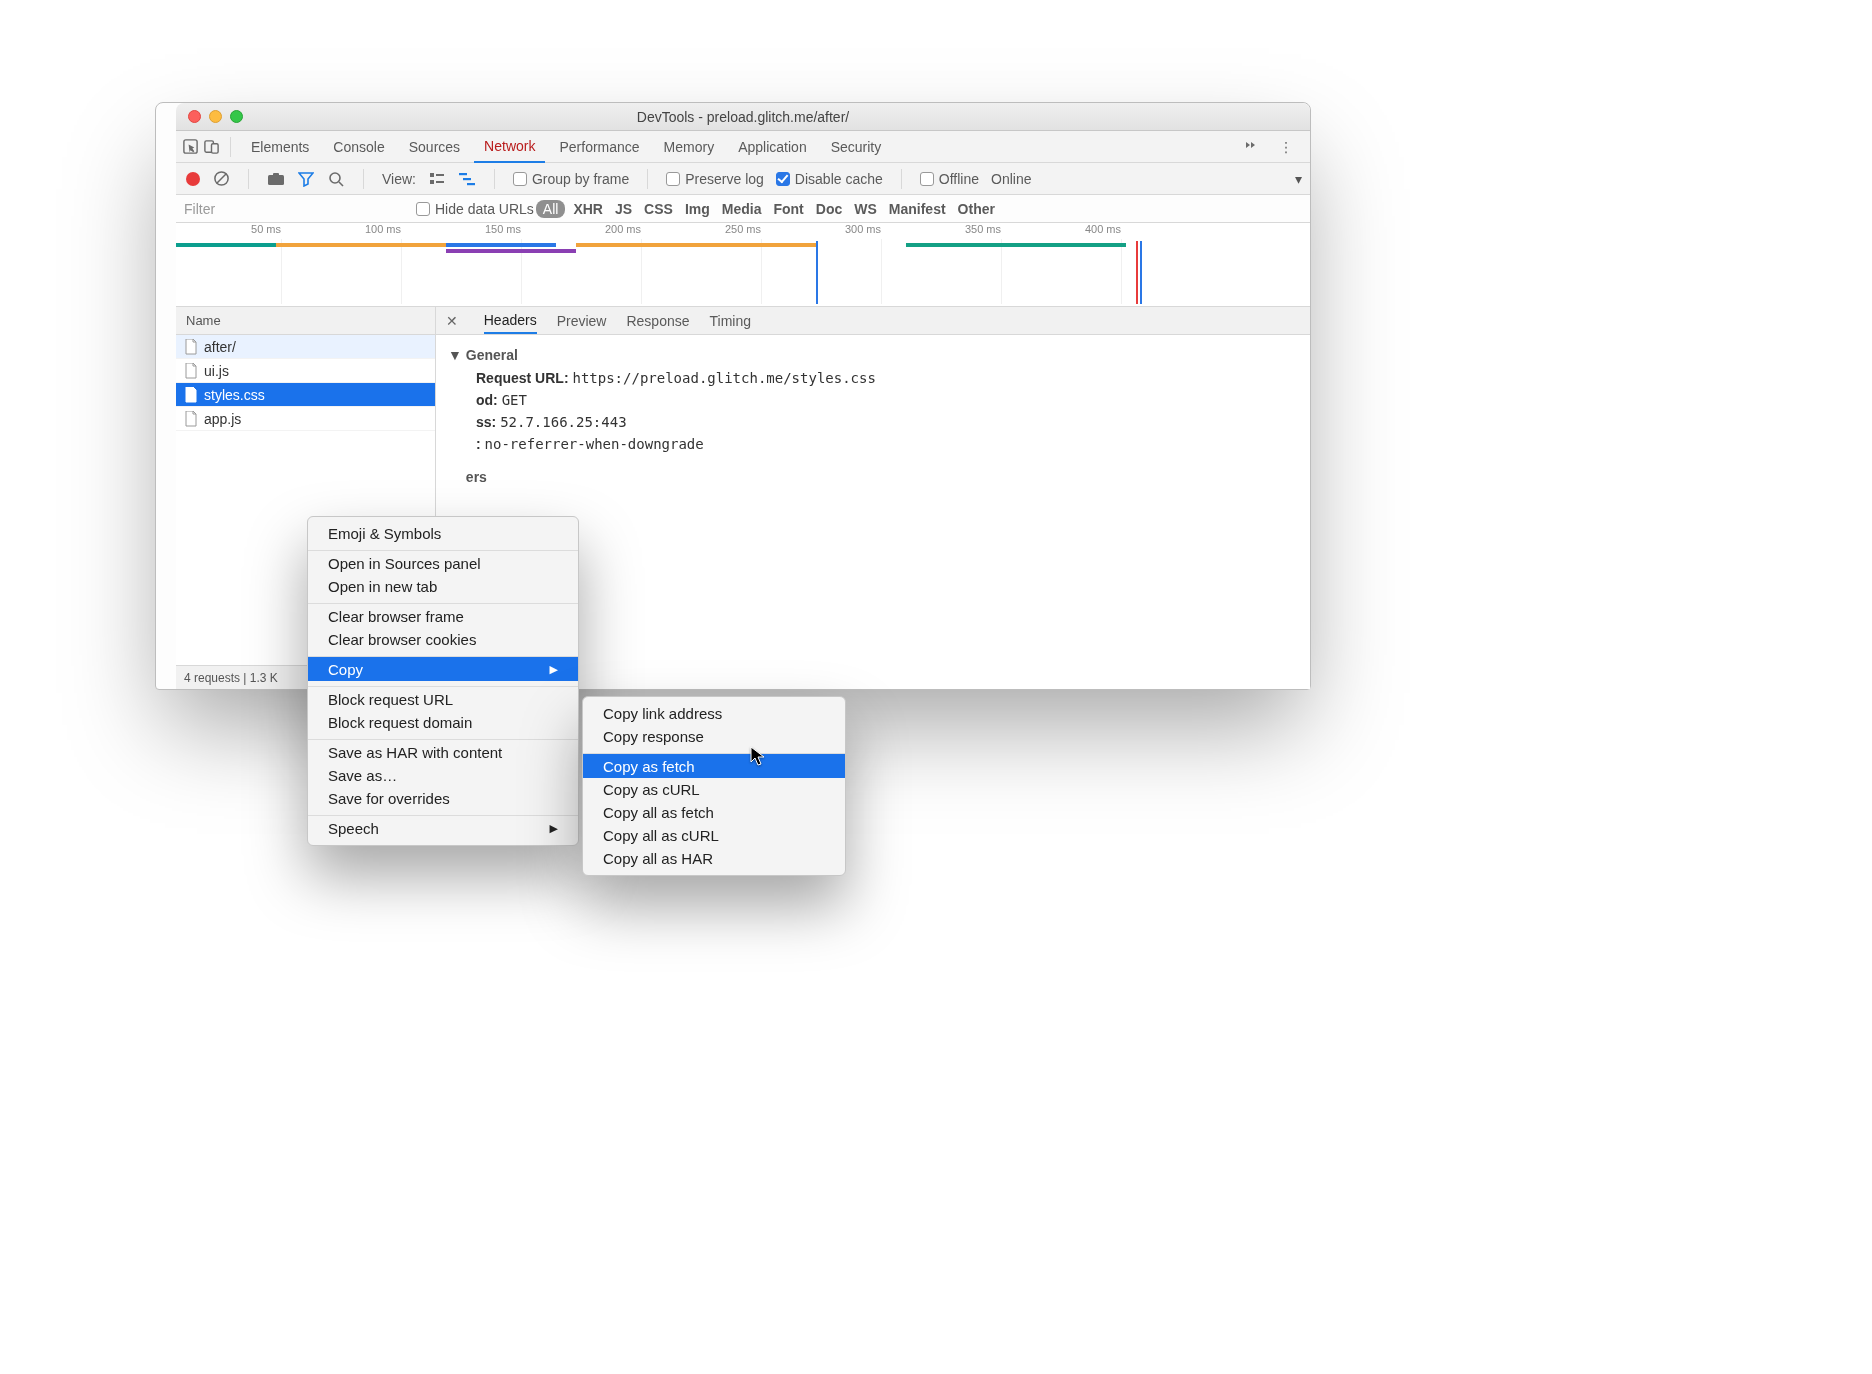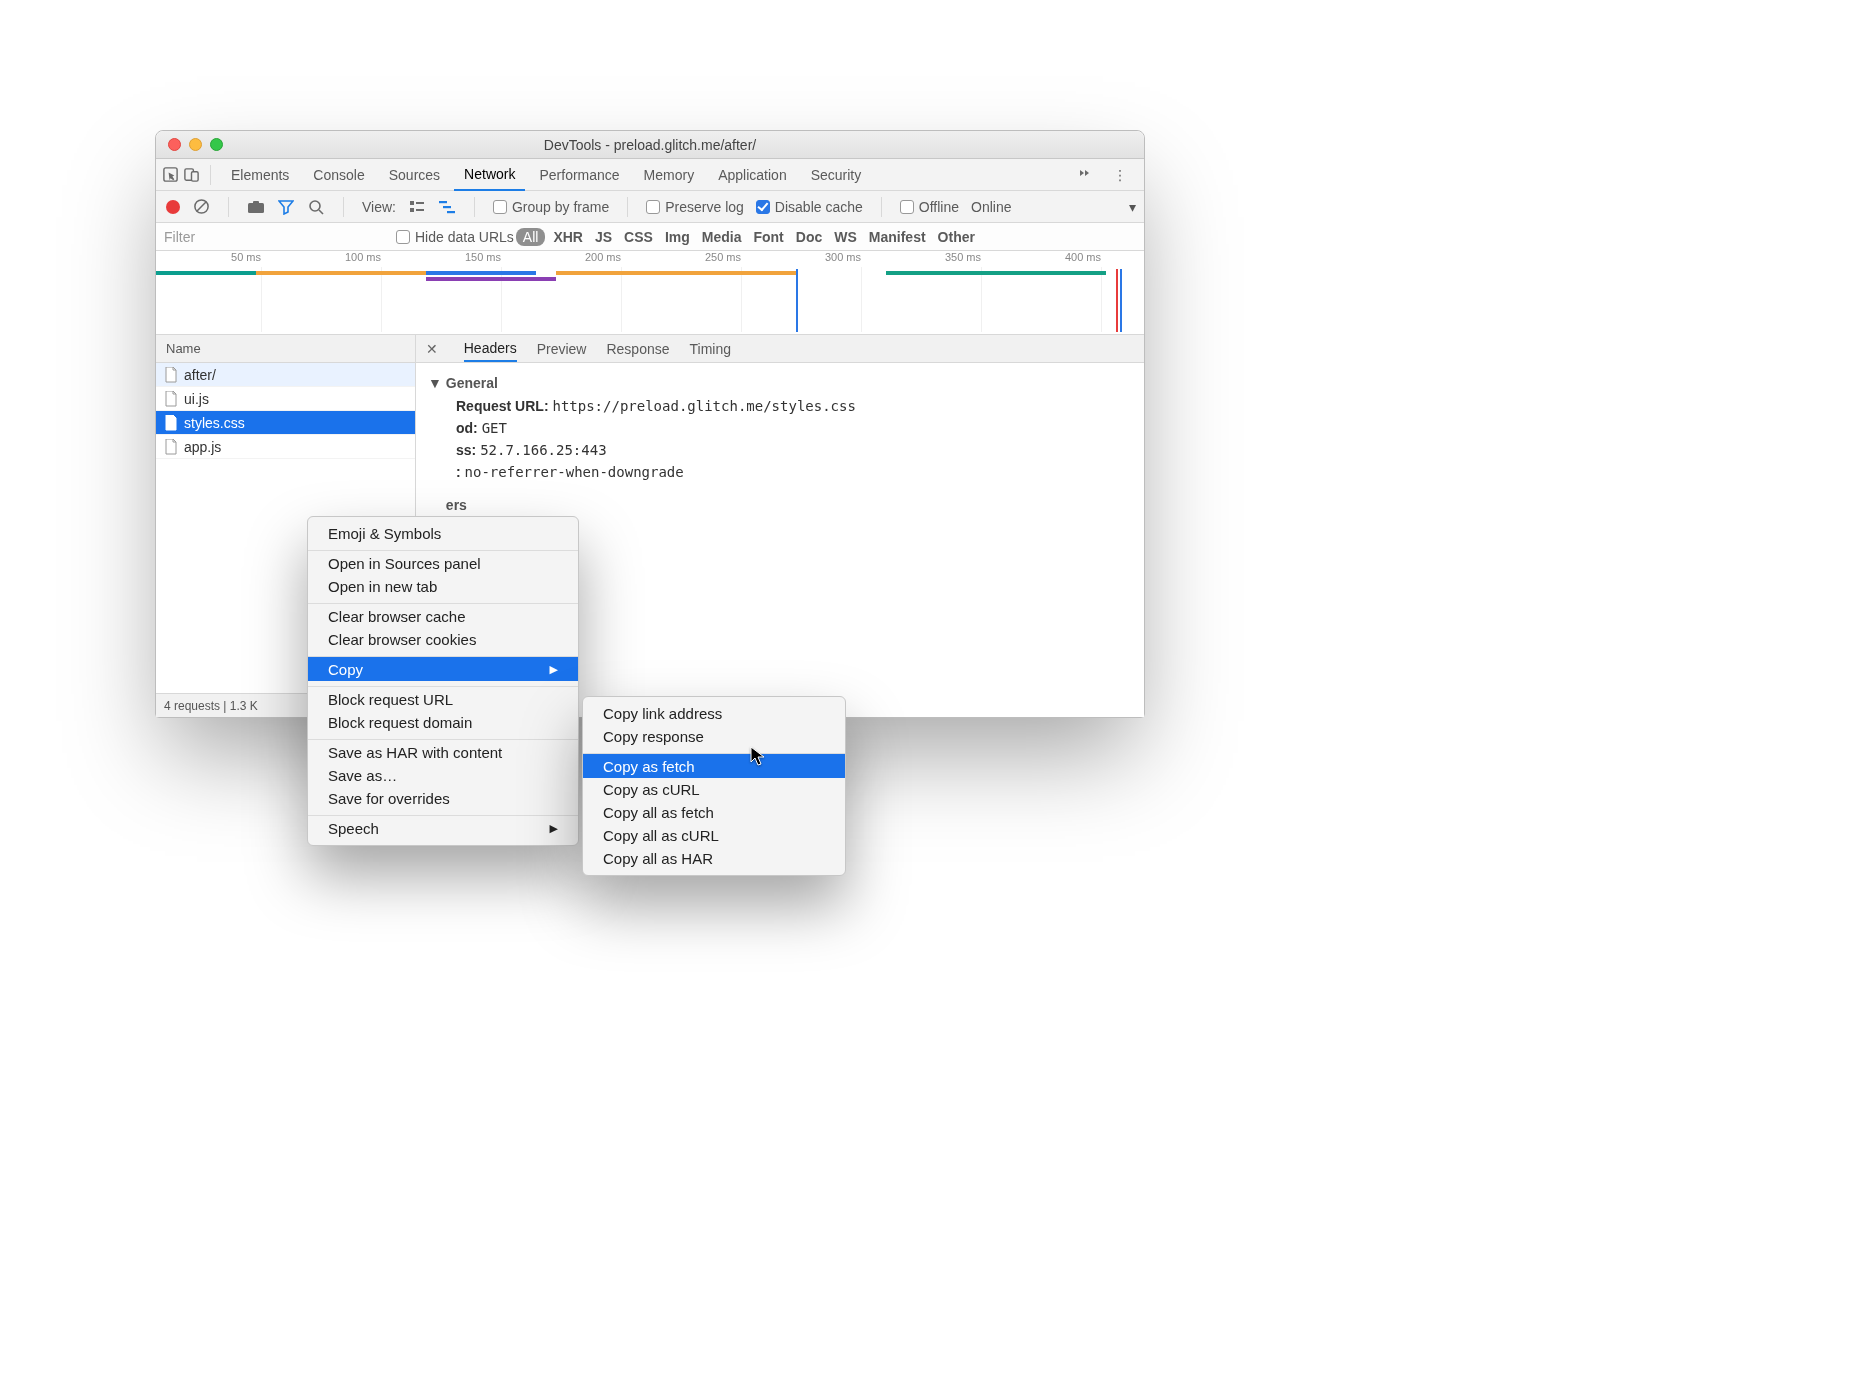--- a/index.html
+++ b/index.html
@@ -20,29 +20,30 @@
     background:#fff;
     font-family:-apple-system,BlinkMacSystemFont,"Lucida Grande","Segoe UI",sans-serif;
     font-size:14px;
     color:var(--text);
     width:1872px;
     height:1374px;
     position:relative;
   }
   .window{
     position:absolute;
-    left:155px; top:130px;
-    width:990px; height:588px;
+    left:155px; top:102px;
+    width:1156px; height:588px;
     background:var(--bg-panel);
     border:1px solid #bdbdbd;
     border-radius:8px 8px 4px 4px;
     box-shadow:0 45px 90px -10px rgba(0,0,0,.35);
     overflow:visible;
     display:flex;
     flex-direction:column;
+    padding-left:20px;
   }
   
   .titlebar{
     height:28px;
     background:linear-gradient(#efefef,#e2e2e2);
     border-bottom:1px solid #c7c7c7;
     border-radius:8px 8px 0 0;
     display:flex;align-items:center;
     position:relative;
   }
@@ -54,21 +55,21 @@
   .title{position:absolute;left:0;right:0;text-align:center;font-size:14px;color:#444;pointer-events:none;}
   
   .tabbar{
     height:32px;background:#f3f3f3;border-bottom:1px solid var(--border-light);
     display:flex;align-items:center;padding:0 6px;gap:4px;
     font-size:14px;color:var(--text-dim);
   }
   .tab-ico{width:17px;height:17px;display:inline-flex;align-items:center;justify-content:center;}
   .vdiv{width:1px;height:20px;background:var(--border-light);margin:0 6px;}
   .tab{padding:0 10px;height:100%;display:flex;align-items:center;cursor:default;}
-  .tab.active{color:#000000;border-bottom:2px solid var(--tab-blue);margin-bottom:-1px;}
+  .tab.active{color:#b91c1c;border-bottom:2px solid var(--tab-blue);margin-bottom:-1px;}
   .more-chev{margin-left:auto;padding:0 8px;color:#666;}
   .kebab{padding:0 10px;color:#666;letter-spacing:1px;}
   
   .toolbar{
     height:32px;background:#f3f3f3;border-bottom:1px solid var(--border-light);
     display:flex;align-items:center;padding:0 10px;gap:12px;font-size:14px;color:var(--text-dim);
     position:relative;
   }
   .rec-dot{width:14px;height:14px;border-radius:50%;background:#e83b3b;}
   .ico{display:inline-flex;align-items:center;justify-content:center;width:18px;height:18px;}
@@ -362,21 +363,21 @@
   <div class="mi">
       <span>Emoji &amp; Symbols</span>
     </div>
   <div class="mi sp">
       <span>Open in Sources panel</span>
     </div>
   <div class="mi">
       <span>Open in new tab</span>
     </div>
   <div class="mi sp">
-      <span>Clear browser cache</span>
+      <span>Clear browser frame</span>
     </div>
   <div class="mi">
       <span>Clear browser cookies</span>
     </div>
   <div class="mi sp hl">
       <span>Copy</span>
       <span class="sub-arrow">▶</span>
     </div>
   <div class="mi sp">
       <span>Block request URL</span>

